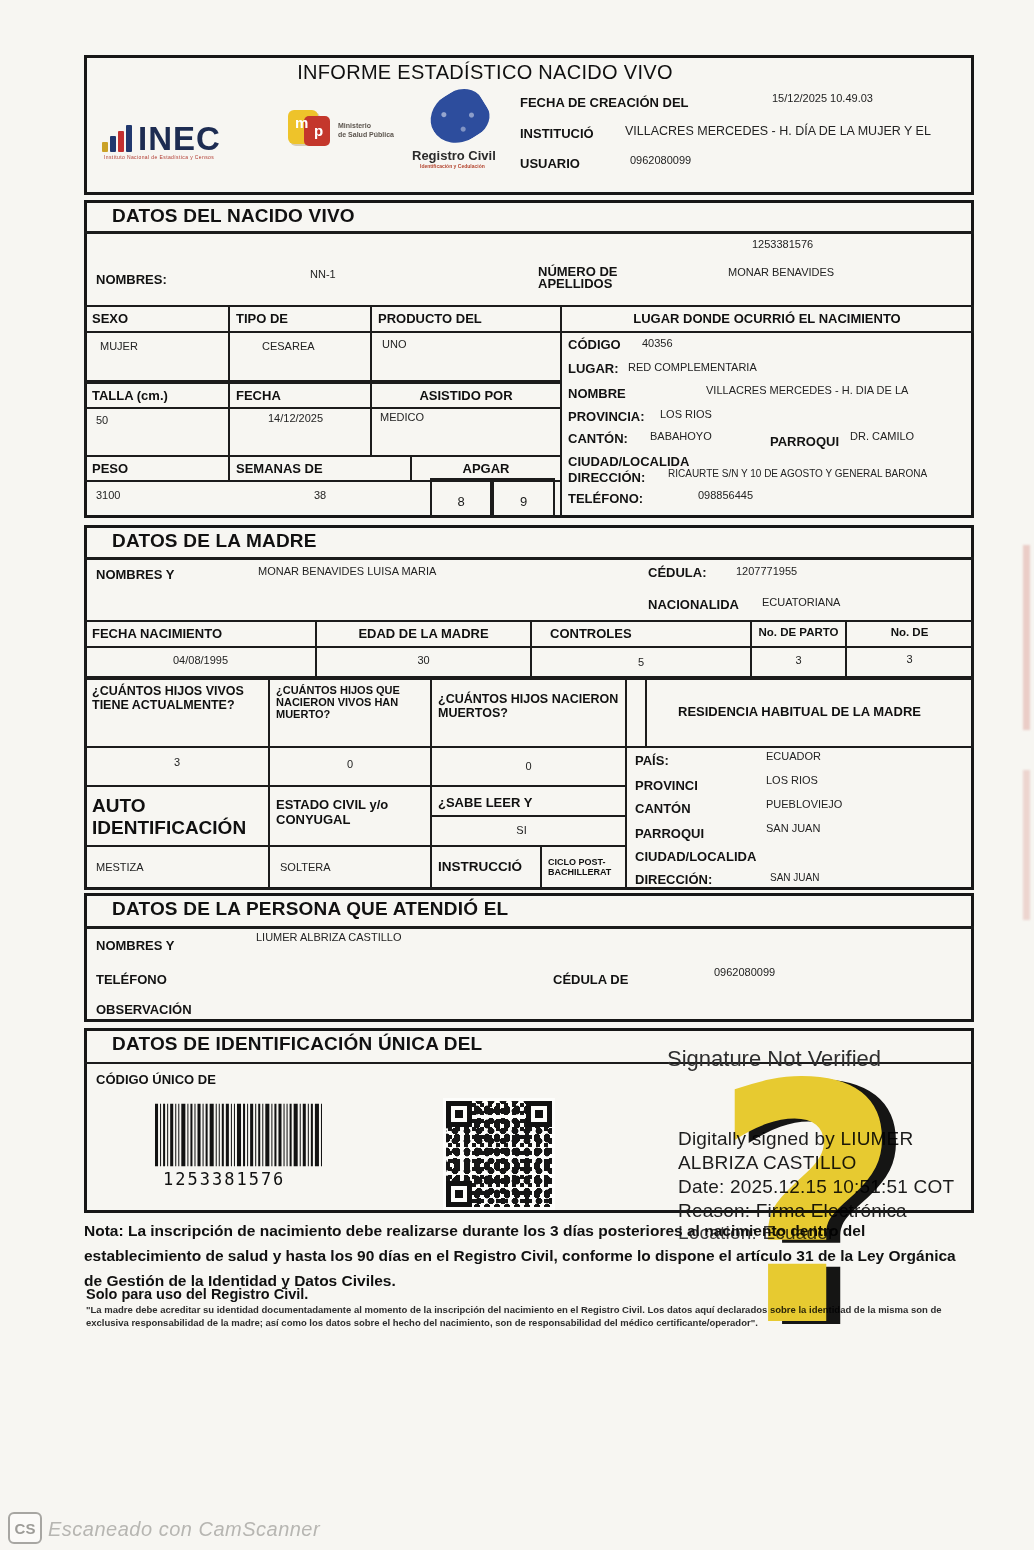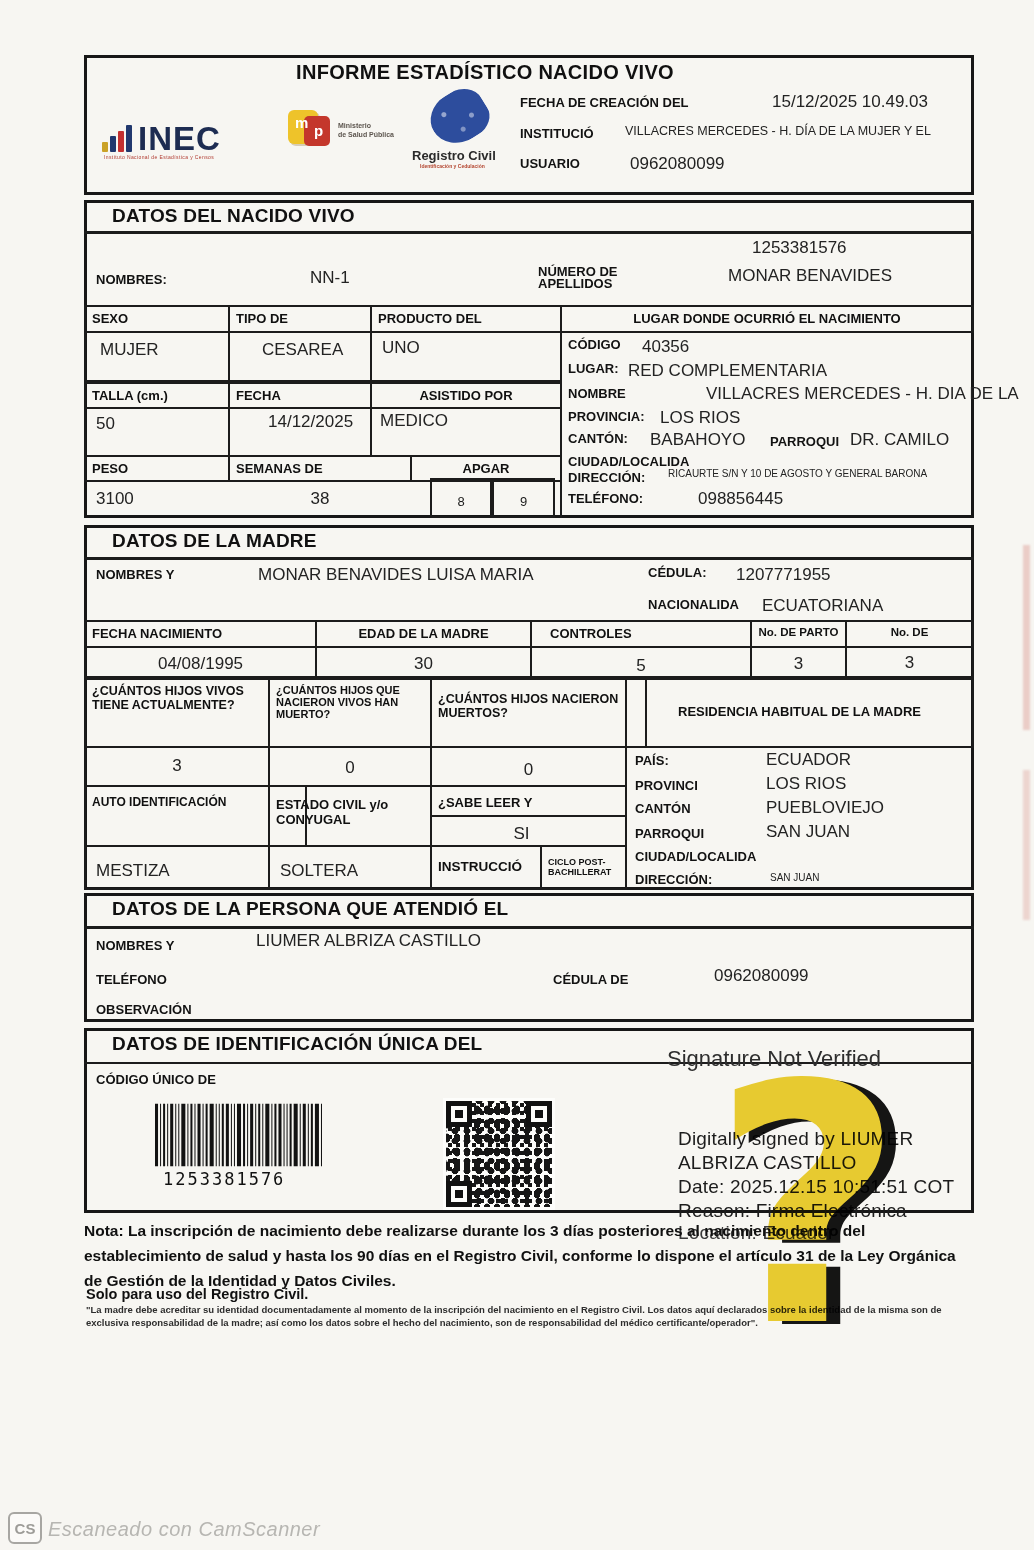--- a/index.html
+++ b/index.html
@@ -5,21 +5,21 @@
   html,body{margin:0;padding:0;}
   body{width:1034px;height:1550px;background:#e9e8e5;font-family:"Liberation Sans",sans-serif;}
   .page{position:relative;width:1034px;height:1550px;background:#f7f6f2;overflow:hidden;color:#1b1b1b;}
   .abs{position:absolute;}
   .box{position:absolute;border:3px solid #171717;box-sizing:border-box;background:transparent;}
   .sect-title{position:absolute;font-weight:bold;font-size:19px;letter-spacing:.2px;color:#111;white-space:nowrap;}
   .cell{position:absolute;border:2px solid #1c1c1c;box-sizing:border-box;}
   .hdr{font-weight:bold;font-size:13px;color:#101010;padding:4px 6px;box-sizing:border-box;}
   .ctr{text-align:center;}
   .lbl{position:absolute;font-weight:bold;font-size:13px;color:#121212;white-space:nowrap;}
-  .val{position:absolute;font-size:17px;color:#232323;white-space:nowrap;}
+  .val{position:absolute;font-size:11px;color:#232323;white-space:nowrap;}
   .small{font-size:10px;}
   .hline{position:absolute;height:0;border-top:2px solid #1c1c1c;}
   .vline{position:absolute;width:0;border-left:2px solid #1c1c1c;}
   
   .inec{display:flex;align-items:flex-end;gap:2px;}
   .inec .bar{display:inline-block;width:6px;border-radius:1px;}
   .inec-word{font-size:33px;font-weight:800;color:#1d2c52;letter-spacing:1px;line-height:.8;margin-left:4px;}
   .inec-tag{position:absolute;font-size:5px;color:#b03a30;letter-spacing:.4px;white-space:nowrap;}
   .msp-ico{position:absolute;width:30px;height:34px;background:#eec32a;border-radius:6px;box-shadow:2px 2px 0 rgba(120,80,0,.25);}
   .msp-ico2{position:absolute;width:26px;height:30px;background:#c4372c;border-radius:5px;}
@@ -54,21 +54,21 @@
   .cs-badge{position:absolute;width:30px;height:28px;border:2.5px solid #a7a6a2;border-radius:6px;background:#fbfaf8;
      color:#9d9c98;font-weight:bold;font-size:15px;display:flex;align-items:center;justify-content:center;}
   .streak{position:absolute;width:7px;filter:blur(1px);}
 </style>
 </head>
 <body>
 
 <div class="page">
 
   <div class="box" style="left:84px;top:55px;width:890px;height:140px;"></div>
-  <div class="abs" style="left:84px;top:61px;width:802px;text-align:center;font-size:20px;font-weight:bold;letter-spacing:.3px;color:#101010;">INFORME ESTADÍSTICO NACIDO VIVO</div>
+  <div class="abs" style="left:84px;top:61px;width:802px;text-align:center;font-size:20px;font-weight:normal;letter-spacing:.3px;color:#101010;">INFORME ESTADÍSTICO NACIDO VIVO</div>
 
   <div class="abs inec" style="left:102px;top:112px;height:40px;">
     <span class="bar" style="height:10px;background:#caa227;"></span>
     <span class="bar" style="height:16px;background:#21386e;"></span>
     <span class="bar" style="height:21px;background:#c33030;"></span>
     <span class="bar" style="height:27px;background:#21386e;"></span>
     <span class="inec-word">INEC</span>
   </div>
   <div class="inec-tag" style="left:104px;top:154px;">Instituto Nacional de Estadística y Censos</div>
 
@@ -188,21 +188,21 @@
   <div class="cell hdr" style="left:430px;top:678px;width:217px;height:70px;font-size:12.5px;padding-top:12px;">¿CUÁNTOS HIJOS NACIERON MUERTOS?</div>
   <div class="cell hdr ctr" style="left:625px;top:678px;width:349px;height:70px;padding-top:24px;">RESIDENCIA HABITUAL DE LA MADRE</div>
 
   <div class="cell" style="left:84px;top:746px;width:186px;height:41px;"></div>
   <div class="cell" style="left:268px;top:746px;width:164px;height:41px;"></div>
   <div class="cell" style="left:430px;top:746px;width:197px;height:41px;"></div>
   <div class="val ctr" style="left:84px;top:756px;width:186px;">3</div>
   <div class="val ctr" style="left:268px;top:758px;width:164px;">0</div>
   <div class="val ctr" style="left:430px;top:760px;width:197px;">0</div>
 
-  <div class="cell hdr" style="left:84px;top:785px;width:223px;height:62px;font-size:12px;padding-top:8px;">AUTO IDENTIFICACIÓN</div>
+  <div class="cell hdr" style="left:84px;top:785px;width:186px;height:62px;font-size:19px;padding-top:8px;">AUTO IDENTIFICACIÓN</div>
   <div class="cell hdr" style="left:268px;top:785px;width:164px;height:62px;padding-top:10px;">ESTADO CIVIL y/o CONYUGAL</div>
   <div class="cell hdr" style="left:430px;top:785px;width:197px;height:32px;padding-top:8px;">¿SABE LEER Y</div>
   <div class="cell" style="left:430px;top:815px;width:197px;height:32px;"></div>
   <div class="val ctr" style="left:430px;top:824px;width:183px;">SI</div>
 
   <div class="cell" style="left:84px;top:845px;width:186px;height:45px;"></div>
   <div class="cell" style="left:268px;top:845px;width:164px;height:45px;"></div>
   <div class="cell hdr" style="left:430px;top:845px;width:112px;height:45px;font-size:13.5px;padding-top:12px;">INSTRUCCIÓ</div>
   <div class="cell hdr" style="left:540px;top:845px;width:87px;height:45px;font-size:9px;padding-top:10px;line-height:10px;">CICLO POST-BACHILLERAT</div>
   <div class="val" style="left:96px;top:861px;">MESTIZA</div>

